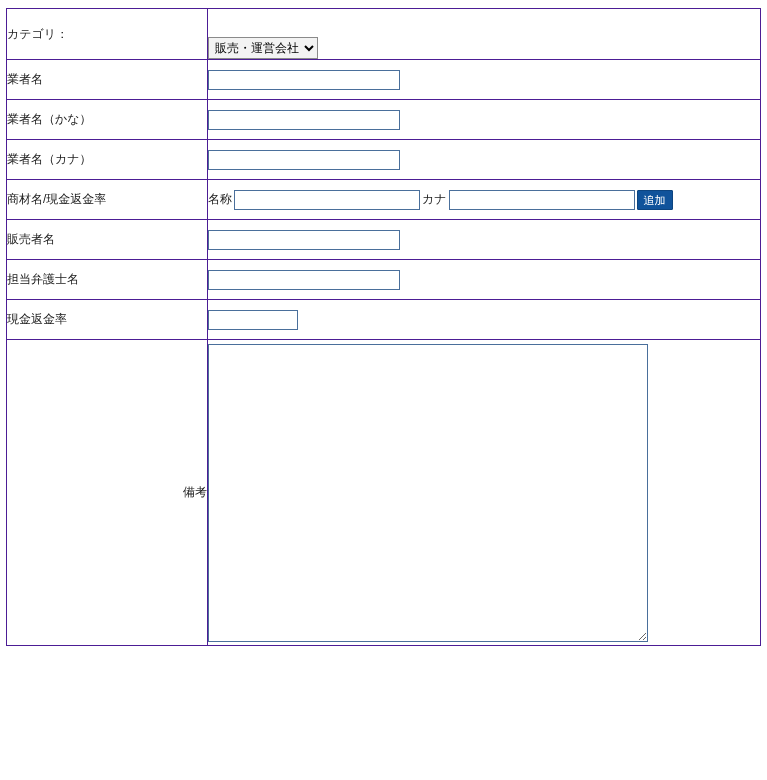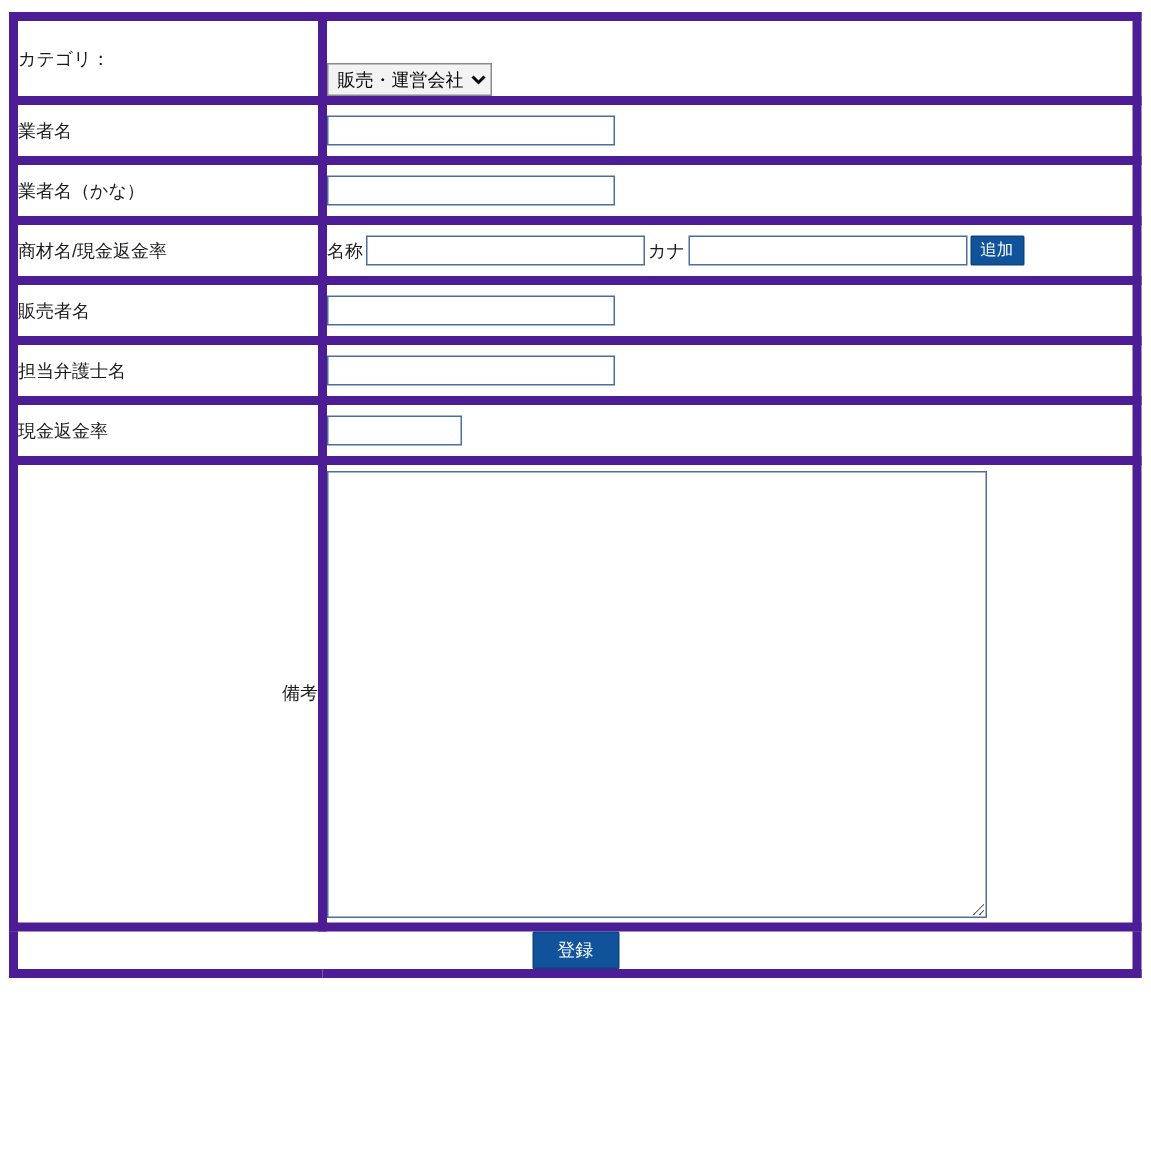--- a/index.html
+++ b/index.html
@@ -20,21 +20,21 @@
     box-sizing: border-box;
     width: 767px;
   }
   table.form {
     border-collapse: collapse;
     width: 755px;
     table-layout: fixed;
     border: 1px solid #b5b5b5;
   }
   table.form td {
-    border: 6px solid #4c1d95;
+    border: 1px solid #4c1d95;
     padding: 0;
     vertical-align: middle;
   }
   td.label {
     width: 200px;
     padding: 8px 8px 8px 8px;
     font-size: 12px;
     color: #1a1a1a;
     background: #ffffff;
     vertical-align: middle;
@@ -149,20 +149,26 @@
         </td>
       </tr>
 
       <tr class="row-h">
         <td class="label">業者名（かな）</td>
         <td class="field">
           <input class="txt w-main" type="text" value="" style="">
         </td>
       </tr>
 
+      <tr class="row-h">
+        <td class="label">業者名（カナ）</td>
+        <td class="field">
+          <input class="txt w-main" type="text" value="" style="">
+        </td>
+      </tr>
 
       <tr class="row-h">
         <td class="label">商材名/現金返金率</td>
         <td class="field">
           <div class="inline-grp">
             <span class="sublabel">名称</span>
             <input class="txt w-name" type="text" value="" style="">
             <span class="sublabel">カナ</span>
             <input class="txt w-kana" type="text" value="" style="">
             <button class="add" type="button">追加</button>
@@ -193,20 +199,15 @@
         </td>
       </tr>
 
       <tr>
         <td class="label remarks-label">備考</td>
         <td class="field">
           <textarea class="remarks" placeholder="" style=""></textarea>
         </td>
       </tr>
 
-      <tr>
-        <td class="submit-cell" colspan="2">
-          <button class="submit" type="button">登録</button>
-        </td>
-      </tr>
     </tbody>
   </table>
 </div>
 
 </body></html>

